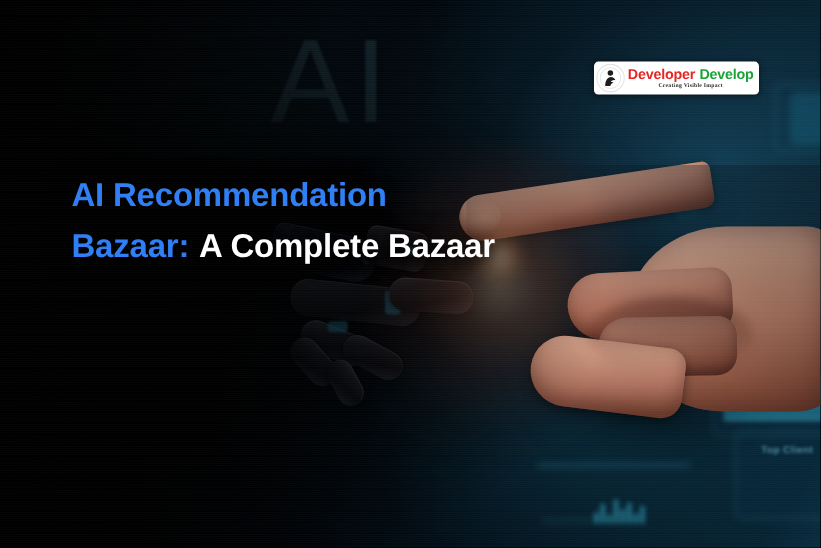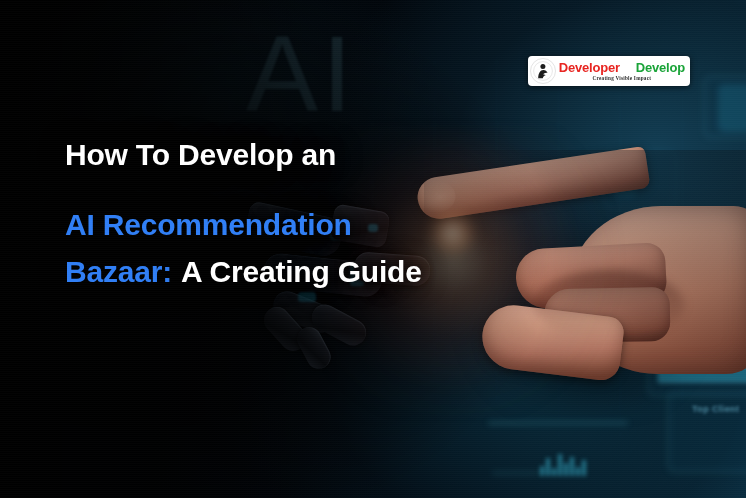--- a/index.html
+++ b/index.html
@@ -157,21 +157,21 @@
   .logo-mark{
     width:26px; height:26px; border-radius:50%;
     background:#ffffff;
     border:1px solid #e4e4e4;
     display:flex; align-items:center; justify-content:center;
     flex:0 0 auto;
     position:relative;
   }
   .logo-mark svg{ display:block; }
   .logo-text{ display:flex; flex-direction:column; line-height:1; padding-top:1px; }
-  .logo-words{ display:flex; gap:16px; align-items:flex-start; }
+  .logo-words{ display:flex; gap:4px; align-items:flex-start; }
   .logo-dev{ color:#e8231f; font-size:13px; font-weight:700; letter-spacing:-0.2px; }
   .logo-baz{ color:#18a337; font-size:13px; font-weight:700; letter-spacing:-0.2px; }
   .logo-tag{
     color:#2b2b2b; font-size:5.2px; font-weight:700;
     letter-spacing:.25px; margin-top:2px; text-align:center;
     font-family:"Liberation Serif", serif;
   }
 
   .vignette{
     position:absolute; inset:0; pointer-events:none; z-index:7;
@@ -245,23 +245,22 @@
     <div class="hh-shade" style="left:110px;top:120px;width:150px;height:70px;"></div>
     <div class="hand-dark-overlay"></div>
   </div>
 
   <div class="touch-glow"></div>
   <div class="touch-core"></div>
 
   <div class="vignette"></div>
 
   <div class="headline">
-    <span class="ln w">How To Develop an</span>
     <span class="ln b">AI Recommendation</span>
-    <span class="ln"><span class="b">Bazaar:</span><span class="w" style="margin-left:9px;">A Creating Guide</span></span>
+    <span class="ln"><span class="b">Bazaar:</span><span class="w" style="margin-left:9px;">A Complete Bazaar</span></span>
   </div>
 
   <div class="logo">
     <div class="logo-mark">
       <svg width="20" height="20" viewBox="0 0 20 20" aria-hidden="true">
         <circle cx="10" cy="10" r="9.4" fill="#ffffff" stroke="#d8d8d8" stroke-width="0.6"></circle>
         <circle cx="9.9" cy="5.4" r="2.5" fill="#1b1b1b"></circle>
         <path d="M5.2 17.2 C5.2 12.2 7.4 9.0 10.3 9.0 C12.4 9.0 13.9 10.2 14.5 12.0 C12.6 11.4 11.0 12.2 10.2 13.6 C11.3 13.4 12.2 13.7 12.7 14.3 C11.3 14.6 10.2 15.6 9.8 17.2 Z" fill="#1b1b1b"></path>
       </svg>
     </div>

